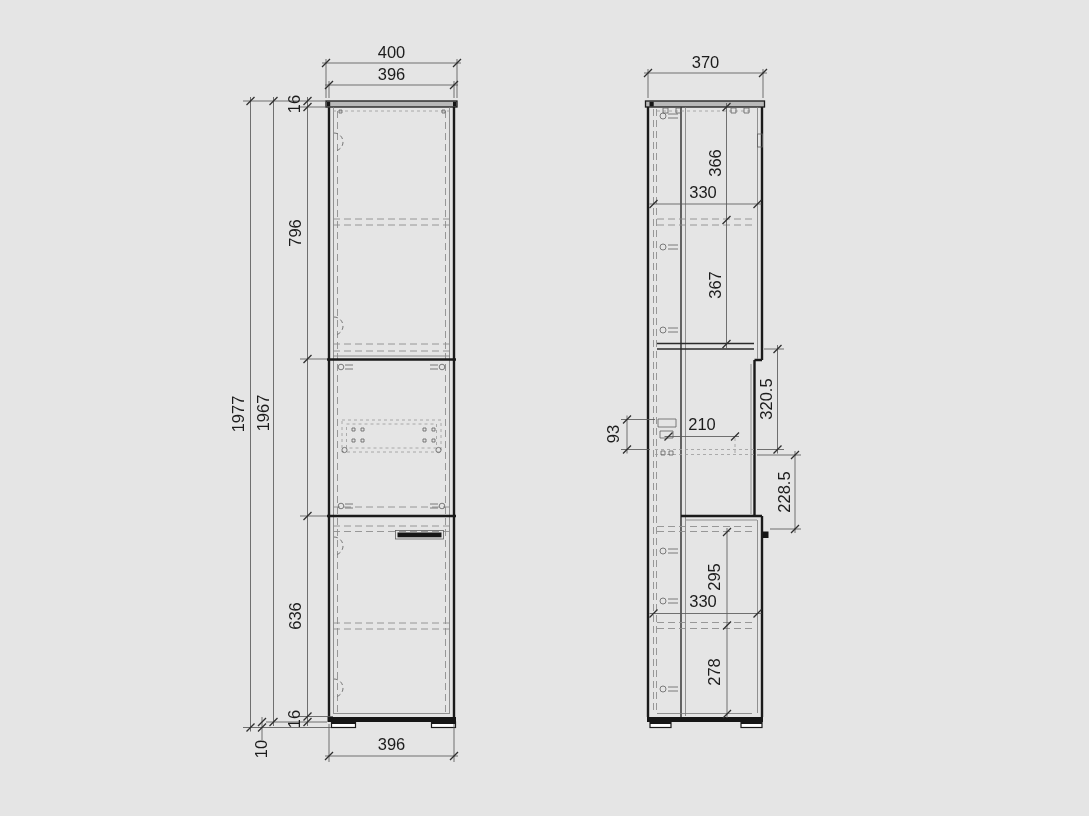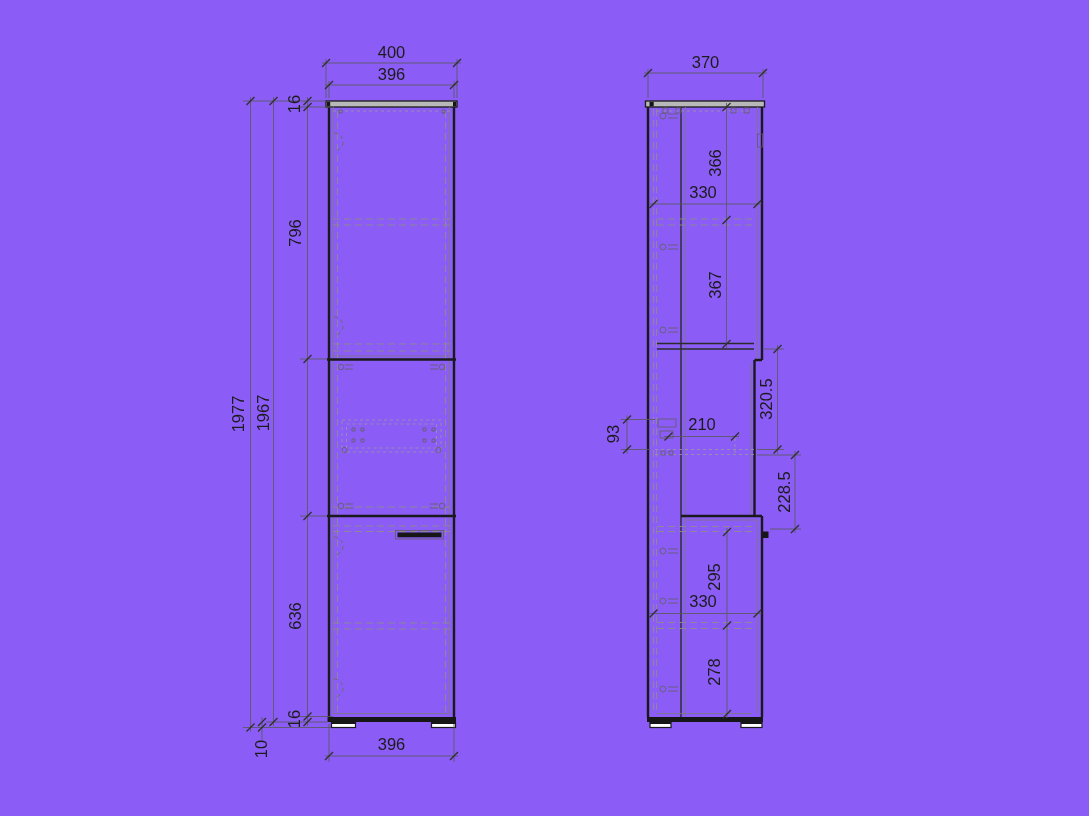--- a/index.html
+++ b/index.html
@@ -1,16 +1,16 @@
 <!DOCTYPE html>
 <html><head>
 <meta charset="utf-8">
 <style>
   html,body{margin:0;padding:0;background:#ffffff;}
-  #canvas{position:relative;width:1089px;height:816px;background:#8b5cf6;overflow:hidden;
+  #canvas{position:relative;width:1089px;height:816px;background:#e5e5e5;overflow:hidden;
           font-family:"Liberation Sans", sans-serif;}
   svg{position:absolute;left:0;top:0;}
   .l-heavy{stroke:#1a1a1a;stroke-width:2.4;fill:none;}
   .l-med{stroke:#2b2b2b;stroke-width:1.4;fill:none;}
   .l-thin{stroke:#7a7a7a;stroke-width:0.8;fill:none;}
   .l-dash{stroke:#8d8d8d;stroke-width:0.9;fill:none;stroke-dasharray:7 4;}
   .l-dash2{stroke:#9a9a9a;stroke-width:0.8;fill:none;stroke-dasharray:3 3;}
   .l-dim{stroke:#5a5a5a;stroke-width:0.85;fill:none;}
   .tick{stroke:#2f2f2f;stroke-width:1.3;fill:none;}
   .fit{stroke:#5f5f5f;stroke-width:0.8;fill:none;}

